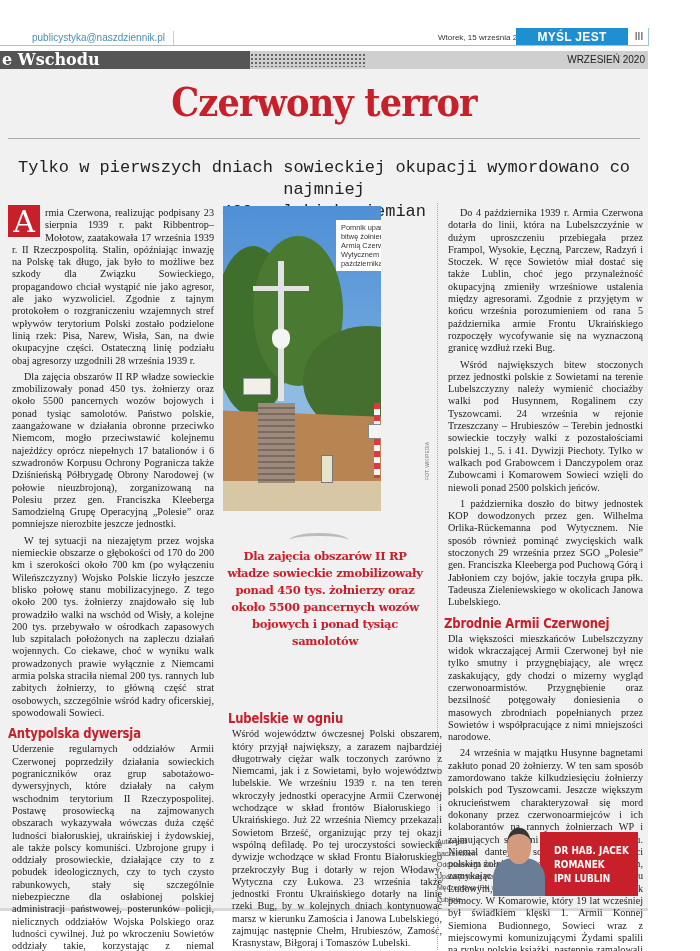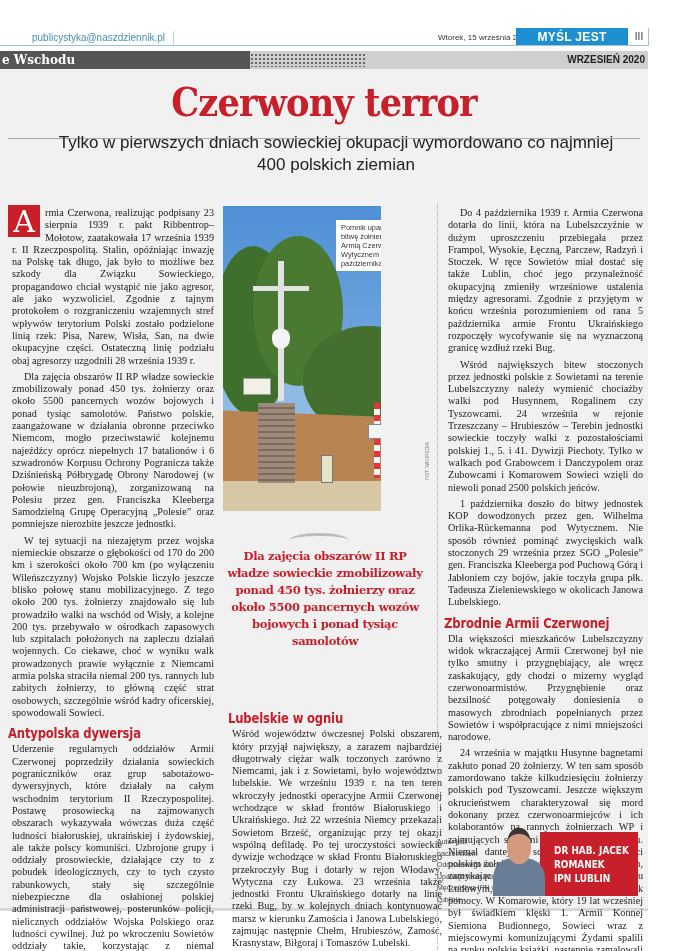--- a/index.html
+++ b/index.html
@@ -8,27 +8,27 @@
   .topbar { position:absolute; left:0; top:0; width:700px; height:45px; }
   .email { position:absolute; left:32px; top:31px; font-family:"Liberation Sans", sans-serif; font-size:10px; color:#4a8fb8; padding-right:8px; border-right:1px solid #b9d3e2; height:14px; line-height:14px; }
   .topline { position:absolute; left:0; top:45px; width:648px; height:1px; background:#9ec4d8; }
   .date { position:absolute; left:438px; top:33px; font-family:"Liberation Sans", sans-serif; font-size:8px; color:#333; }
   .brand { position:absolute; left:516px; top:28px; width:112px; height:18px; background:#1e8fd0; color:#fff; font-family:"Liberation Sans", sans-serif; font-weight:bold; font-size:12px; line-height:18px; text-align:center; letter-spacing:0.3px; }
   .pagenum { position:absolute; left:630px; top:28px; width:18px; height:18px; font-family:"Liberation Sans", sans-serif; font-size:10px; color:#333; text-align:center; line-height:18px; border-right:1px solid #9ec4d8; }
   .sectionbar { position:absolute; left:0; top:51px; width:648px; height:18px; background:#cfcfcf; }
   .sectionbar .dark { position:absolute; left:0; top:0; width:250px; height:18px; background:#555; }
   .sectionbar .dots { position:absolute; left:250px; top:2px; width:115px; height:14px;
      background-image:radial-gradient(circle, #555 1.2px, transparent 1.4px); background-size:4px 4px; opacity:0.85; }
-  .sectiontitle { position:absolute; left:2px; top:51px; height:18px; line-height:18px; color:#fff; font-family:"DejaVu Serif", serif; font-weight:bold; font-size:12px; }
-  .sectiondate { position:absolute; right:55px; top:51px; height:18px; line-height:18px; font-family:"Liberation Sans", sans-serif; font-weight:bold; font-size:10px; color:#222; }
+  .sectiontitle { position:absolute; left:2px; top:51px; height:18px; line-height:18px; color:#fff; font-family:"DejaVu Serif", serif; font-weight:bold; font-size:16px; }
+  .sectiondate { position:absolute; right:55px; top:51px; height:18px; line-height:18px; font-family:"Liberation Sans", sans-serif; font-weight:normal; font-size:10px; color:#222; }
   .page { position:absolute; left:0; top:69px; width:648px; height:840px; background:#f1f1f1; }
   .pageedge { position:absolute; left:0; top:908px; width:648px; height:3px; background:#d8d8d8; }
   .title { position:absolute; left:0; top:78px; width:648px; text-align:center; font-family:"DejaVu Serif", serif; font-weight:bold; font-size:40px; color:#c8202a; letter-spacing:-1px; transform:scaleX(0.88); }
   .titlerule { position:absolute; left:8px; top:138px; width:632px; height:1px; background:#aaa; }
-  .subtitle { position:absolute; left:0; top:132px; width:648px; text-align:center; font-family:Liberation Sans, sans-serif; font-size:17px; line-height:22px; color:#222;margin-left:12px; }
+  .subtitle { position:absolute; left:0; top:157px; width:648px; text-align:center; font-family:Liberation Mono, monospace; font-size:17px; line-height:22px; color:#222; }
   .col { position:absolute; font-family:"Liberation Serif", serif; font-size:10.2px; line-height:12.3px; text-align:justify; color:#222; }
   .col p { margin:4px; text-indent:12px; }
   .col p.noindent { text-indent:0; }
   .col1 { left:8px; top:203px; width:210px; }
   .col2 { left:228px; top:712px; width:218px; }
   .col3 { left:437px; top:203px; width:203px; padding-left:6px; border-left:1px dotted #aaa; }
   .dropcap { float:left; width:32px; height:32px; background:#c8202a; color:#fff; font-family:"DejaVu Serif", serif; font-size:30px; line-height:34px; text-align:center; margin:2px 5px 0 0; }
   .subhead { font-family:"DejaVu Sans", sans-serif; font-weight:bold; font-size:13.5px; color:#c8202a; margin:8px 0 2px 0; transform:scaleX(0.86); transform-origin:left; white-space:nowrap; letter-spacing:-0.2px; }
   .photo { position:absolute; left:223px; top:206px; width:158px; height:305px; background:linear-gradient(#4f8fd6 0%, #6aa2dc 40%, #8fbbe2 55%); overflow:hidden; }
   .tree { position:absolute; border-radius:50%; background:#3e6f2c; }

